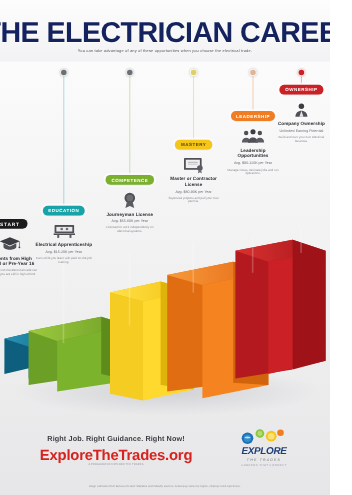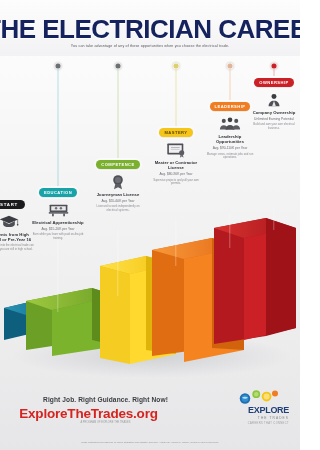--- a/index.html
+++ b/index.html
@@ -126,21 +126,21 @@
   .footer { position: absolute; left: 0; bottom: 0; width: 300px; height: 62px; }
   .tagline {
     position: absolute; left: 18px; top: 8px; width: 175px;
     text-align: center;
     font-size: 6.6px;
     font-weight: bold;
     color: #3b3d42;
     letter-spacing: .1px;
   }
   .url {
-    position: absolute; left: 1px; top: 18px; width: 175px;
+    position: absolute; left: 18px; top: 18px; width: 175px;
     text-align: center;
     font-size: 13.5px;
     font-weight: bold;
     color: #d7231f;
     letter-spacing: -0.2px;
     font-stretch: condensed;
   }
   .url-sub {
     position: absolute; left: 18px; top: 33px; width: 175px;
     text-align: center;
@@ -148,21 +148,21 @@
     color: #9a9ca0;
   }
   .legal {
     position: absolute; left: 0; bottom: 6px; width: 300px;
     text-align: center;
     font-size: 2.5px;
     color: #8e9095;
     white-space: nowrap;
   }
 
-  .logo { position: absolute; right: 11px; top: 2px; width: 72px; text-align: right; }
+  .logo { position: absolute; right: 24px; top: 2px; width: 72px; text-align: center; font-style: italic; }
   .logo-marks { height: 16px; position: relative; }
   .logo-name {
     font-size: 9px; font-weight: bold; color: #1f3f77;
     letter-spacing: -0.3px; line-height: 9px;
   }
   .logo-sub1 { font-size: 3.2px; color: #7f8287; letter-spacing: 1.1px; margin-top: 1px; }
   .logo-sub2 { font-size: 2.6px; color: #9a9ca0; letter-spacing: .4px; margin-top: 1.5px; }
 </style>
 </head>
 <body>

